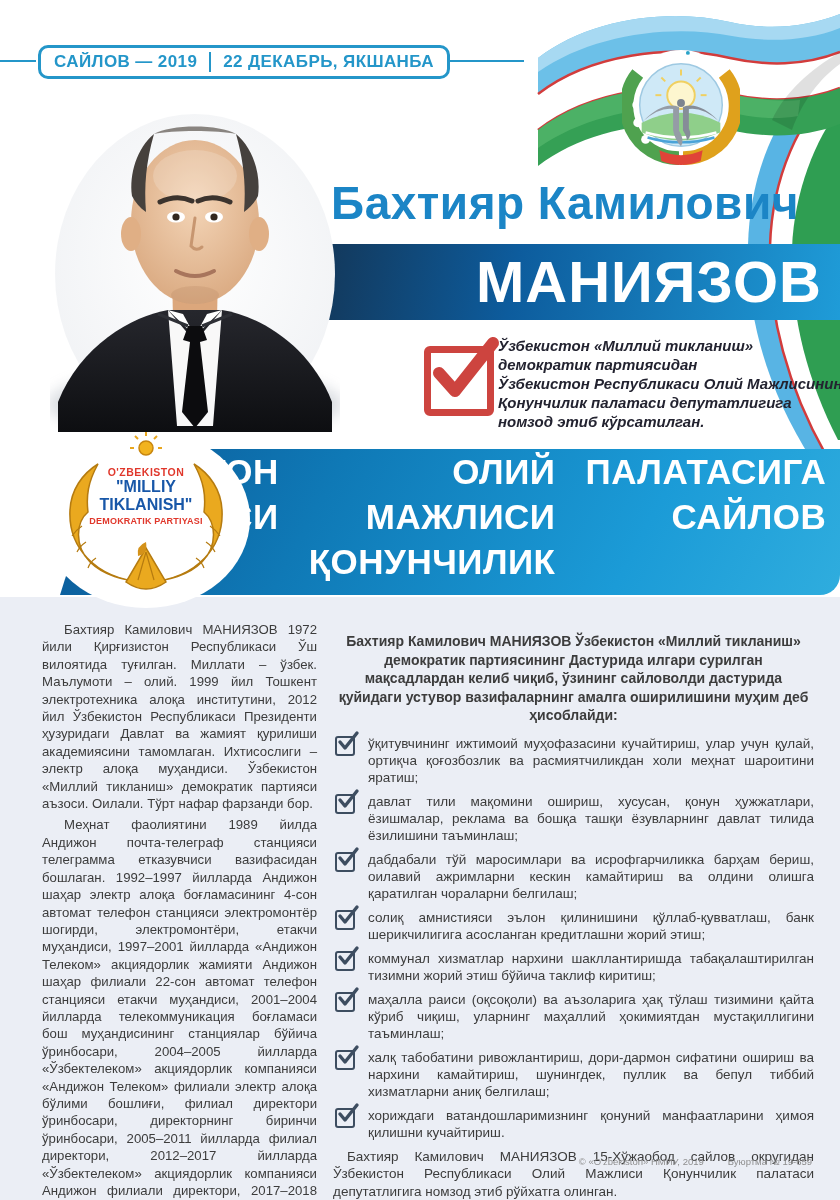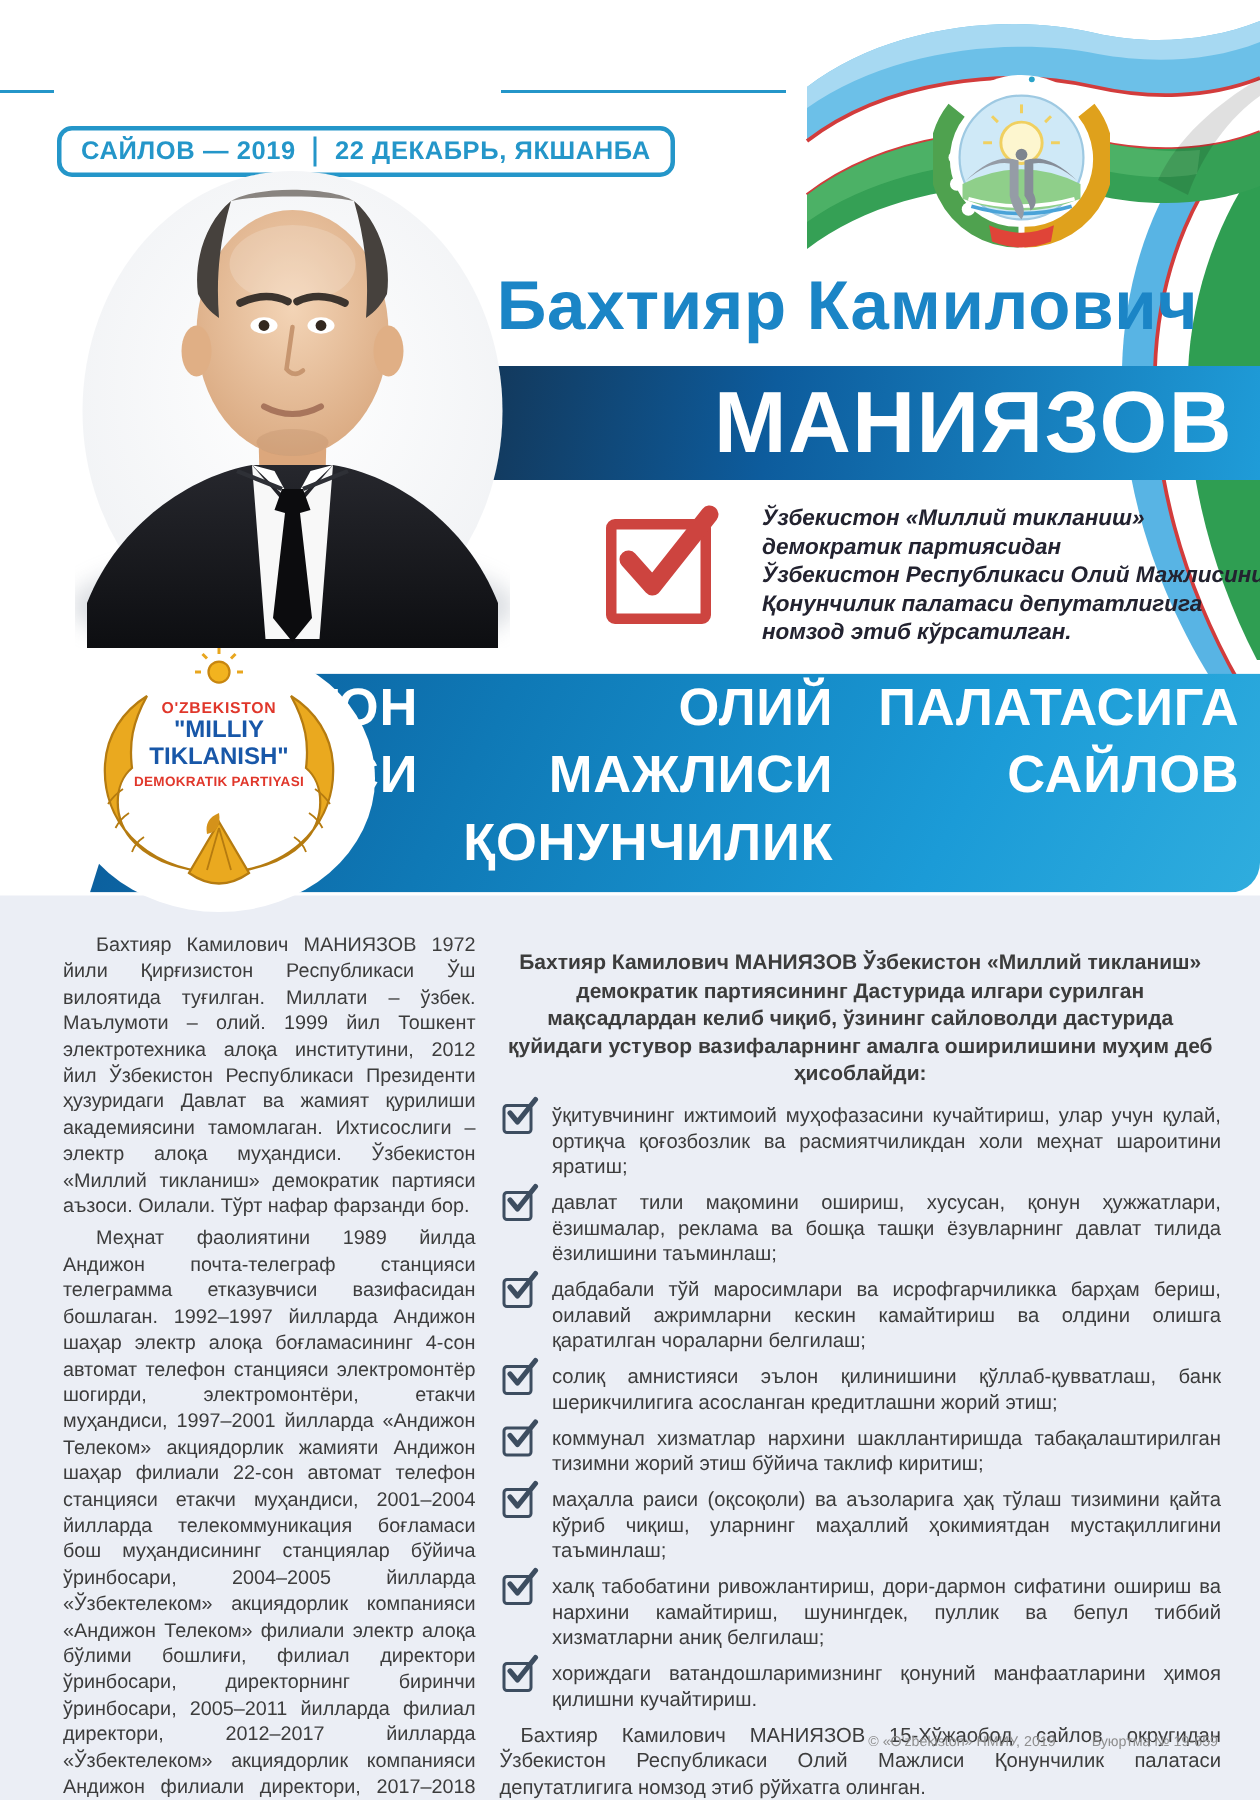--- a/index.html
+++ b/index.html
@@ -5,38 +5,38 @@
   html,body{margin:0;padding:0;background:#ffffff;}
   .page{position:relative;width:840px;height:1200px;background:#ffffff;overflow:hidden;
         font-family:"Liberation Sans", sans-serif;}
 
   
   .badge-line{position:absolute;height:2px;background:#2496c9;top:60px;}
   .badge-line.left{left:0;width:36px;}
   .badge-line.right{left:334px;width:190px;}
   .badge{position:absolute;top:45px;left:38px;display:flex;align-items:center;
          border:3px solid #2496c9;border-radius:10px;padding:4px 13px;gap:12px;
-         color:#2496c9;font-weight:bold;font-size:17px;letter-spacing:.4px;background:#fff;margin-top:39px;}
+         color:#2496c9;font-weight:bold;font-size:17px;letter-spacing:.4px;background:#fff;}
   .badge .sep{width:2px;align-self:stretch;background:#2496c9;}
 
   
   .flag-svg{position:absolute;top:0;right:0;width:420px;height:460px;z-index:0;}
   .emblem-svg{position:absolute;top:44px;left:622px;width:118px;height:122px;z-index:1;}
 
   
   .given-names{position:absolute;top:176px;left:300px;right:10px;text-align:center;
                font-size:46px;font-weight:bold;color:#1b85c6;z-index:2;letter-spacing:.5px;}
   .surname-banner{position:absolute;top:244px;left:248px;right:0;height:76px;z-index:2;
                   background:linear-gradient(100deg,#152a41 0%,#0d5c9d 45%,#1f9cd8 100%);
                   display:flex;align-items:center;justify-content:flex-end;}
   .surname-banner .surname{color:#fff;font-size:58px;font-weight:bold;letter-spacing:1px;
                   padding-right:18px;line-height:76px;}
 
   
-  .nomination{position:absolute;top:336px;left:404px;right:6px;display:flex;gap:34px;z-index:2;}
+  .nomination{position:absolute;top:336px;left:424px;right:6px;display:flex;gap:4px;z-index:2;}
   .red-box{flex:0 0 56px;width:56px;height:56px;margin-top:10px;border:7px solid #cd443f;
            border-radius:6px;position:relative;background:#fff;}
   .red-box svg{position:absolute;left:-2px;top:-16px;overflow:visible;}
   .nomination-text{font-size:15px;line-height:19px;font-weight:bold;font-style:italic;color:#232330;}
   .nomination-text div{white-space:nowrap;}
 
   
   .election-banner{position:absolute;top:449px;left:0;width:840px;height:146px;z-index:1;
     background:linear-gradient(118deg,#0a5190 0%,#0f79b6 38%,#1b9bd7 75%,#2fadde 100%);
     clip-path:polygon(106px 0,100% 0,100% 100%,60px 100%);

